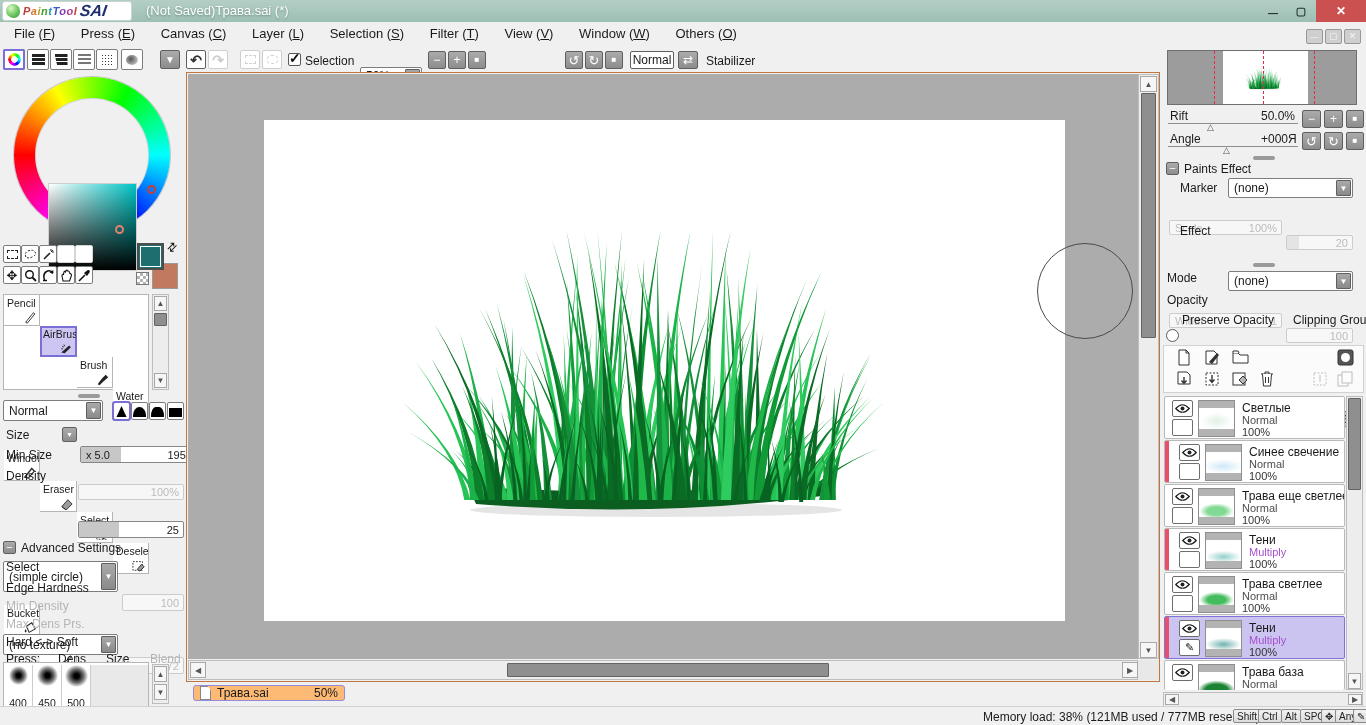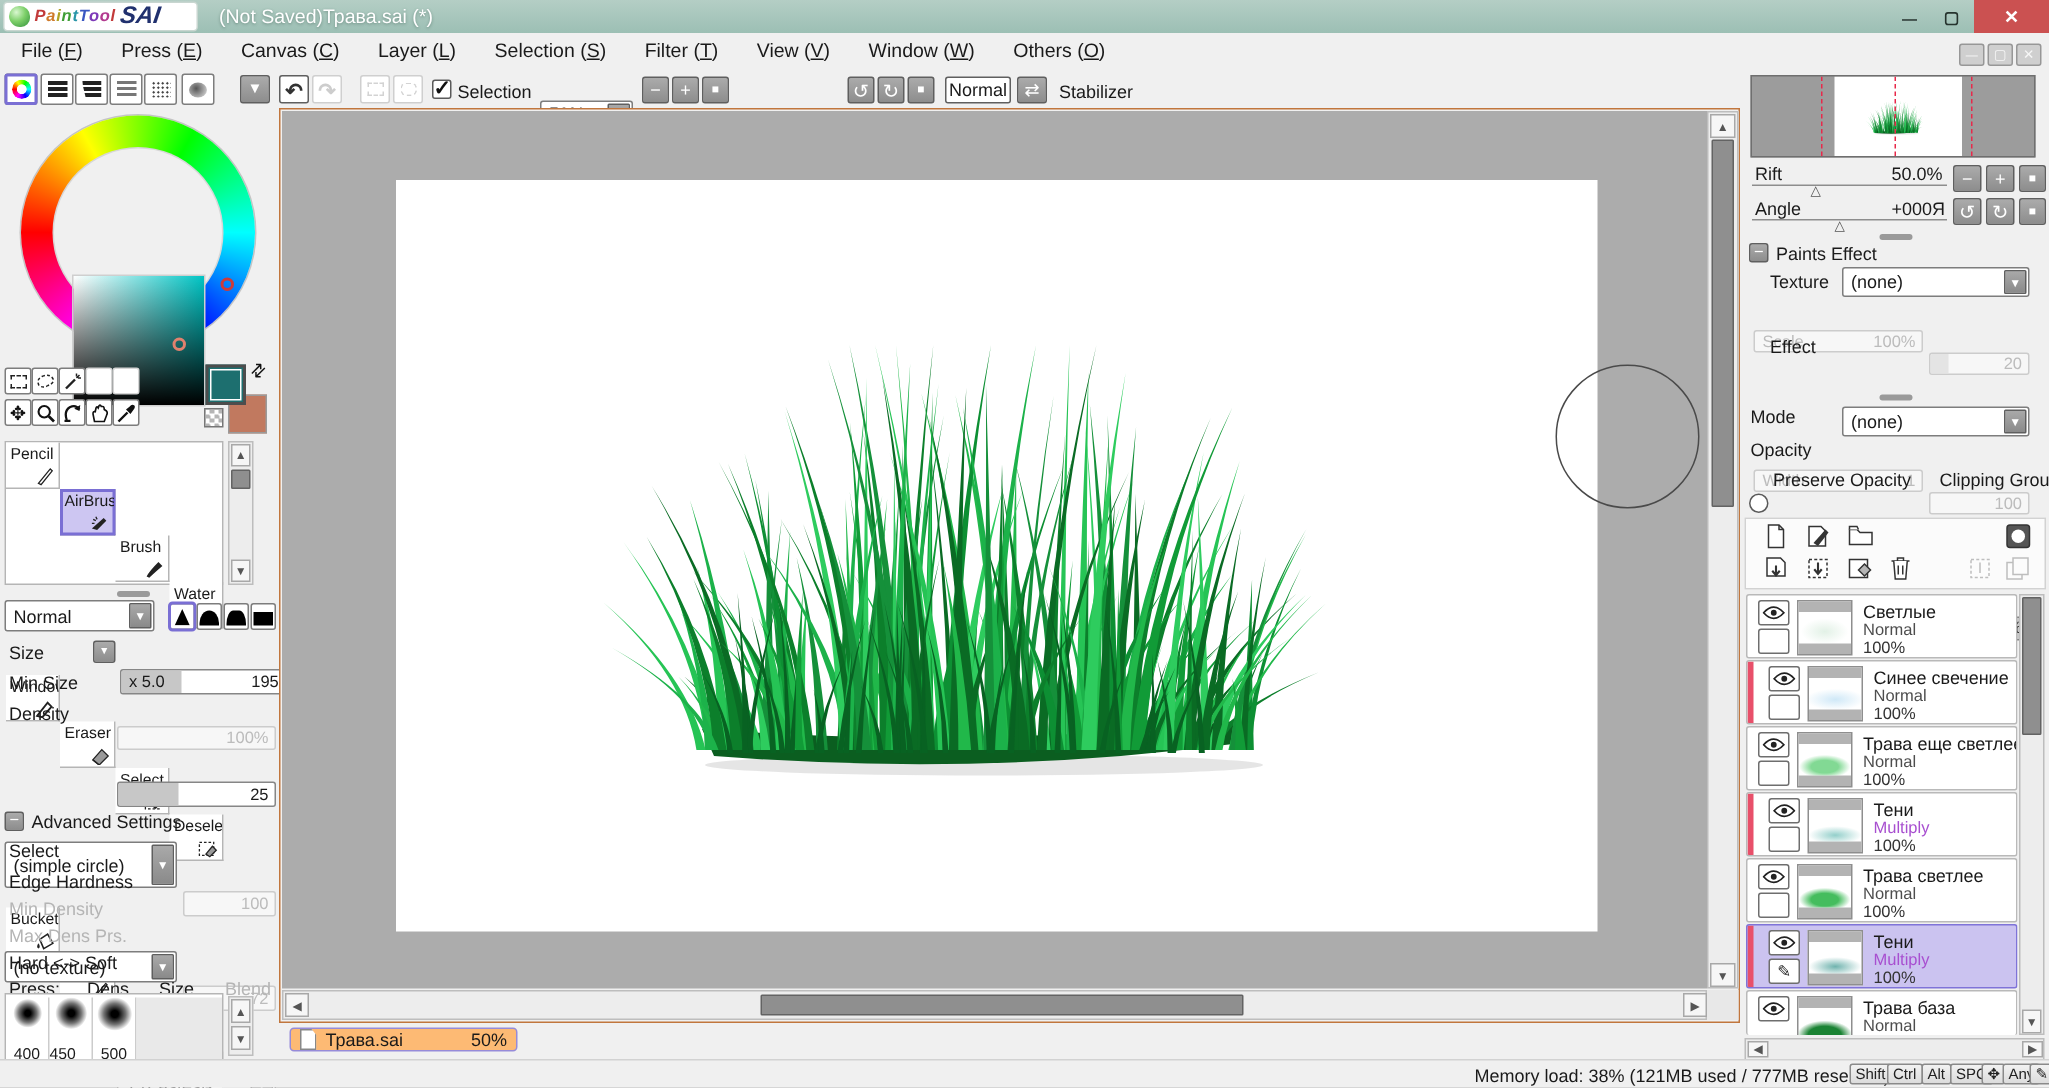--- a/index.html
+++ b/index.html
@@ -422,21 +422,21 @@
       <span style="width:29px;text-align:center;font-size:10px">250</span>
       <span style="width:29px;text-align:center;font-size:10px">300</span>
       <span style="width:29px;text-align:center;font-size:10px">350</span>
     </div>
     <div class="abs" style="left:0;top:2px;width:29px;height:44px;border-right:1px solid #ccc">
       <span style="position:absolute;left:5px;top:1px;width:19px;height:19px;border-radius:50%;background:radial-gradient(#000 15%,rgba(0,0,0,.55) 45%,transparent 72%)"></span>
       <span style="position:absolute;left:0;right:0;bottom:0px;text-align:center;font-size:10.5px">400</span>
     </div>
     <div class="abs" style="left:29px;top:2px;width:29px;height:44px;border-right:1px solid #ccc">
       <span style="position:absolute;left:4px;top:0px;width:21px;height:21px;border-radius:50%;background:radial-gradient(#000 15%,rgba(0,0,0,.55) 45%,transparent 72%)"></span>
-      <span style="position:absolute;left:0;right:0;bottom:0px;font-size:10.5px">450</span>
+      <span style="position:absolute;left:0;right:0;bottom:0px;text-align:center;font-size:10.5px">450</span>
     </div>
     <div class="abs" style="left:58px;top:2px;width:29px;height:44px;border-right:1px solid #ccc">
       <span style="position:absolute;left:3px;top:0px;width:23px;height:22px;border-radius:50%;background:radial-gradient(#000 15%,rgba(0,0,0,.55) 45%,transparent 72%)"></span>
       <span style="position:absolute;left:0;right:0;bottom:0px;text-align:center;font-size:10.5px">500</span>
     </div>
     <div class="abs" style="left:87px;top:2px;width:59px;height:44px;background:#e9e9e9"></div>
   </div>
   <div class="abs strack" style="left:152px;top:592px;width:17px;height:40px">
     <div class="abs sbtn" style="left:1px;top:1px;width:13px;height:16px">
         <span>▲</span>
@@ -953,21 +953,21 @@
     </div>
 
   <div class="abs pill" style="left:92px;top:108px;width:22px;height:4px"></div>
 
   
   <div class="abs gbtn" style="left:5px;top:114px;width:13px;height:13px">
       <span style="font-size:11px">−</span>
     </div>
   <span class="abs lbl" style="left:23px;top:114px">Paints Effect</span>
 
-  <span class="abs lbl" style="left:19px;top:133px">Texture</span>
+  <span class="abs lbl" style="left:19px;top:133px">Marker</span>
   <div class="abs ddf" style="left:67px;top:130px;width:125px;height:20px">
     <span class="txt">(none)</span>
     <span class="arr">▼</span>
   </div>
   <div class="abs slider dis" style="left:8px;top:152px;width:113px;height:15px">
     <span class="tag">Scale</span>
     <span class="val">100%</span>
   </div>
   <div class="abs slider dis" style="left:125px;top:152px;width:67px;height:15px">
     <span class="fill" style="width:18%;background:#e4e4e4"></span>

